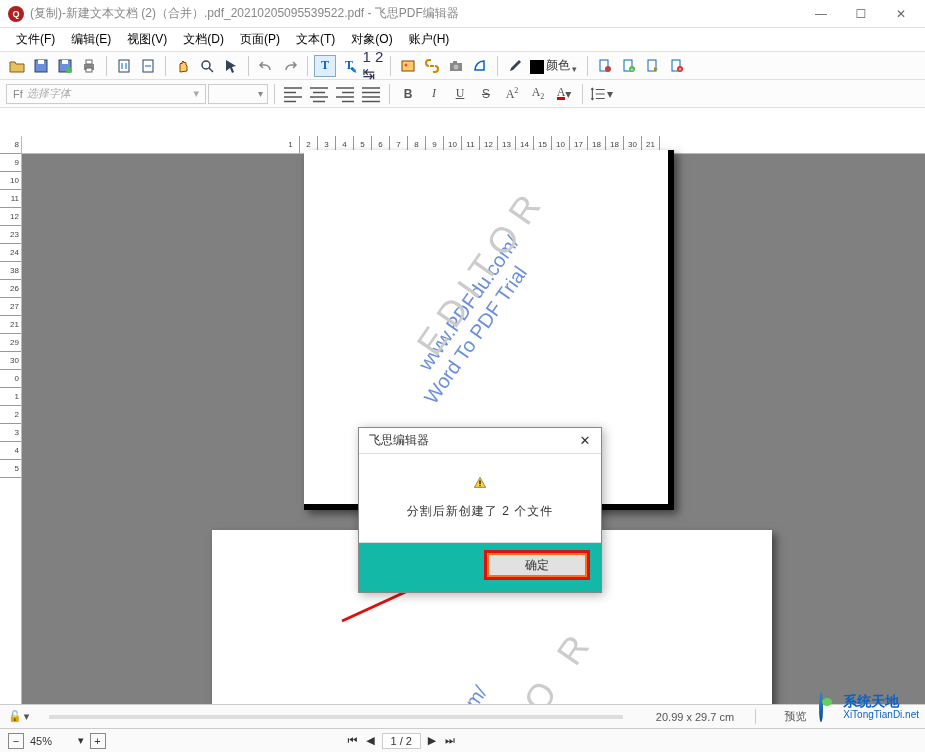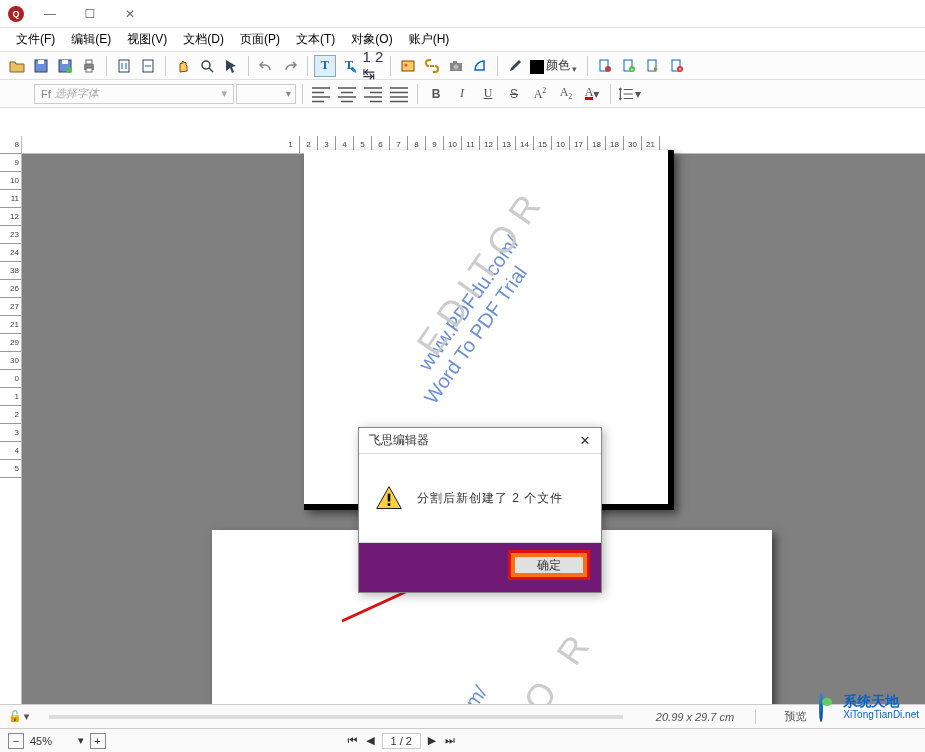--- a/index.html
+++ b/index.html
@@ -20,21 +20,21 @@
   .toolbar { height: 28px; display: flex; align-items: center; padding: 0 6px; border-bottom: 1px solid #e0e0e0; background: #fcfcfc; gap: 2px; }
   .toolbar .btn { width: 22px; height: 22px; display: flex; align-items: center; justify-content: center; color: #335; cursor: default; }
   .toolbar .btn svg { width: 16px; height: 16px; }
   .toolbar .sep { width: 1px; height: 20px; background: #ccc; margin: 0 4px; }
   .toolbar .color-label { font-size: 12px; padding: 0 2px; display:flex; align-items:flex-end; }
   .toolbar .color-chip { width: 14px; height: 14px; background:#000; margin-right:2px; }
   .toolbar .dd { font-size: 9px; padding:0 2px; color:#555; }
   
   
   .fontbar { height: 28px; display: flex; align-items: center; padding: 0 6px; border-bottom: 1px solid #e0e0e0; background: #fcfcfc; gap: 2px; }
-  .fontbar .font-sel { width: 200px; height: 20px; border: 1px solid #ccc; display: flex; align-items: center; padding: 0 6px; font-style: italic; color: #aaa; font-size: 11px; margin-left: 28px; }
+  .fontbar .font-sel { width: 200px; height: 20px; border: 1px solid #ccc; display: flex; align-items: center; padding: 0 6px; font-style: italic; color: #aaa; font-size: 11px; }
   .fontbar .size-sel { width: 60px; height: 20px; border: 1px solid #ccc; display: flex; align-items: center; justify-content: flex-end; padding: 0 4px; color:#888; font-size:10px; }
   .fontbar .btn { width: 24px; height: 22px; display: flex; align-items: center; justify-content: center; cursor: default; color:#555; }
   .fontbar .sep { width: 1px; height: 20px; background: #ccc; margin: 0 4px; }
   .fontbar b{font-weight:bold;} .fontbar i{font-style:italic;font-family:serif;} .fontbar u{text-decoration:underline;font-family:serif;} .fontbar s{text-decoration:line-through;}
   
   
   .workspace { position: absolute; top: 136px; left: 0; right: 0; bottom: 48px; display: flex; }
   .vruler { width: 22px; background: #fff; border-right: 1px solid #bbb; font-size: 8px; color:#444; overflow:hidden; position:relative;}
   .vruler-inner { position:absolute; top:0; left:0; right:0; }
   .vruler .tick { height: 18px; border-bottom: 1px solid #999; text-align:right; padding-right:2px; line-height:18px;}
@@ -42,38 +42,38 @@
   .hruler { position:absolute; top:0; left:0; right:0; height:18px; background:#fff; border-bottom:1px solid #bbb; font-size:8px; color:#444; display:flex; padding-left:260px; overflow:hidden;}
   .hruler .tick { width:18px; border-right:1px solid #999; text-align:center; line-height:18px;}
   
   .page { position: absolute; background: #fff; box-shadow: 4px 4px 8px rgba(0,0,0,0.5); overflow:hidden; }
   .page1 { left: 282px; top: 14px; width: 370px; height: 360px; border-right: 6px solid #000; border-bottom: 6px solid #000; }
   .page2 { left: 190px; top: 394px; width: 560px; height: 240px; }
   .watermark { position:absolute; transform: rotate(-55deg); font-size: 20px; color: #6a8fdc; white-space: pre; text-align:center; line-height:1.2; }
   .watermark2 { position:absolute; transform: rotate(-55deg); font-size: 36px; color: #ccc; letter-spacing: 10px; }
   
   
-  .dialog { position: absolute; left: 336px; top: 291px; width: 244px; height: 166px; background: #701a75; border: 1px solid #888; box-shadow: 2px 2px 10px rgba(0,0,0,0.3); z-index: 50; }
+  .dialog { position: absolute; left: 336px; top: 291px; width: 244px; height: 166px; background: #14b8a6; border: 1px solid #888; box-shadow: 2px 2px 10px rgba(0,0,0,0.3); z-index: 50; }
   .dialog-title { height: 26px; display: flex; align-items: center; justify-content: space-between; padding: 0 6px 0 10px; background:#fff; border-bottom:1px solid #ddd;}
   .dialog-title .t { font-size: 12px; }
   .dialog-close { width: 20px; text-align: center; font-size: 13px; }
-  .dialog-body { padding: 22px 16px; display: flex; align-items: center; gap: 14px; background:#fff; height:88px;}
+  .dialog-body { padding: 22px 16px; display: flex; align-items: center; gap: 14px; background:#fff; height:88px;flex-direction:column;}
   .warn-icon { width: 28px; height: 28px; }
   .dialog-msg { font-size: 12px; letter-spacing: 1px; }
   .dialog-footer { display: flex; justify-content: flex-end; padding: 10px 14px; border-top:1px solid #ddd;}
-  .ok-btn { width: 76px; height: 24px; background:#e1e1e1; border:4px solid #f97316; outline: 3px solid #d11; font-size:12px; display:flex;align-items:center;justify-content:center;text-align:right; }
+  .ok-btn { width: 100px; height: 24px; background:#e1e1e1; border:2px solid #f97316; outline: 3px solid #d11; font-size:12px; display:flex;align-items:center;justify-content:center;text-align:right; }
   
   
   .arrow-svg { position:absolute; left: 300px; top: 390px; width: 260px; height: 100px; z-index:40; pointer-events:none;}
   
   
   .statusbar { position: absolute; bottom: 24px; left: 0; right: 0; height: 24px; border-top: 1px solid #ccc; background: #fafafa; display: flex; align-items: center; font-size: 11px; color:#555; }
   .statusbar .lock { padding: 0 8px; display:flex; align-items:center; gap:2px;}
   .statusbar .track { flex:1; height:4px; margin:0 12px; background:#ddd; }
-  .statusbar .dims { width:120px; text-align:center;font-style:italic; }
+  .statusbar .dims { width:120px; text-align:center; }
   .statusbar .preview { width:80px; text-align:center; border-left:1px solid #ccc;}
   .statusbar .spacer { width:90px; }
   
   .zoombar { position: absolute; bottom: 0; left: 0; right: 0; height: 24px; border-top: 1px solid #ccc; background: #fafafa; display: flex; align-items: center; font-size: 11px; color:#333; padding: 0 8px; gap:6px;}
   .zoombar .zbtn { width:16px; height:16px; border:1px solid #888; display:flex;align-items:center;justify-content:center; }
   .zoombar .zval { width:42px; }
   .zoombar .mid { flex:1; text-align:center; display:flex; align-items:center; justify-content:center; gap:4px;}
   .zoombar .nav { width:14px; text-align:center;}
   
   
@@ -82,20 +82,21 @@
   .logo .globe:before{content:"";position:absolute;left:3px;top:6px;width:10px;height:8px;background:#5fd060;border-radius:50%;}
   .logo .txt { line-height:1.1; }
   .logo .txt .big { font-size:14px; font-weight:bold; color:#0a62c8; }
   .logo .txt .small { font-size:10px; color:#0a62c8; }
 </style>
 </head>
 <body>
 
 <div class="titlebar">
   <div class="app-icon">Q</div>
+  <div class="title">(复制)-新建文本文档 (2)（合并）.pdf_20210205095539522.pdf - 飞思PDF编辑器</div>
   <div class="win-controls">
     <div>—</div>
     <div>☐</div>
     <div>✕</div>
   </div>
 </div>
 
 <div class="menubar">
   <div>文件(F)</div>
   <div>编辑(E)</div>

